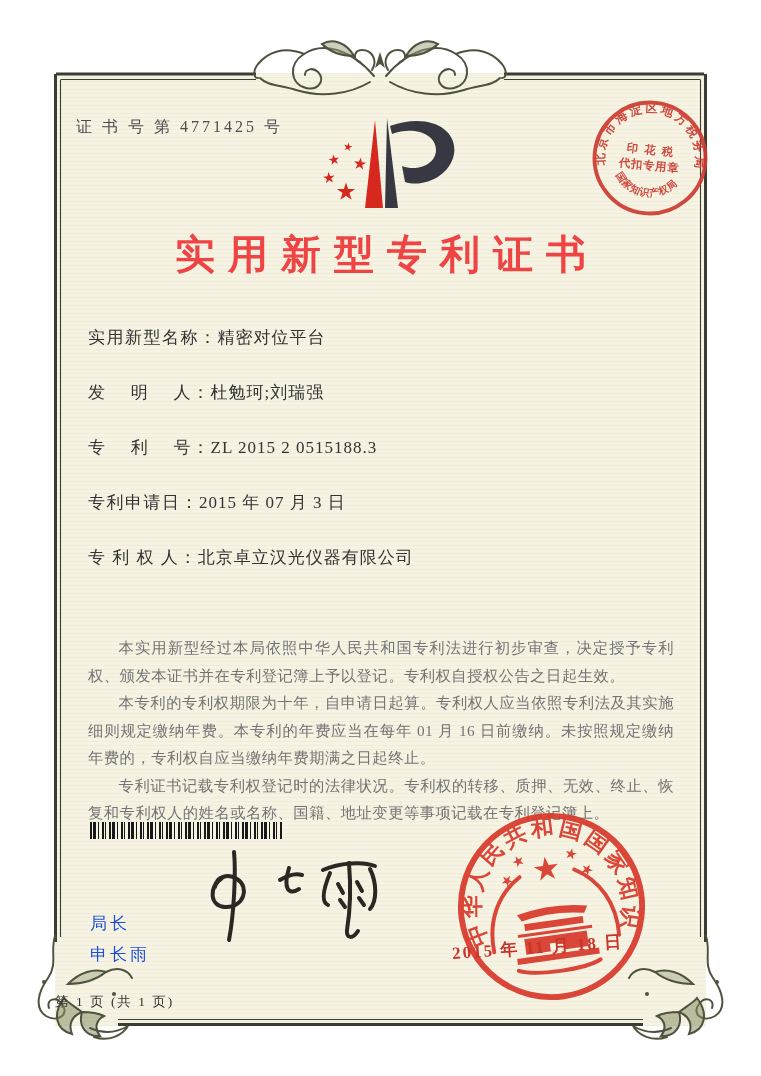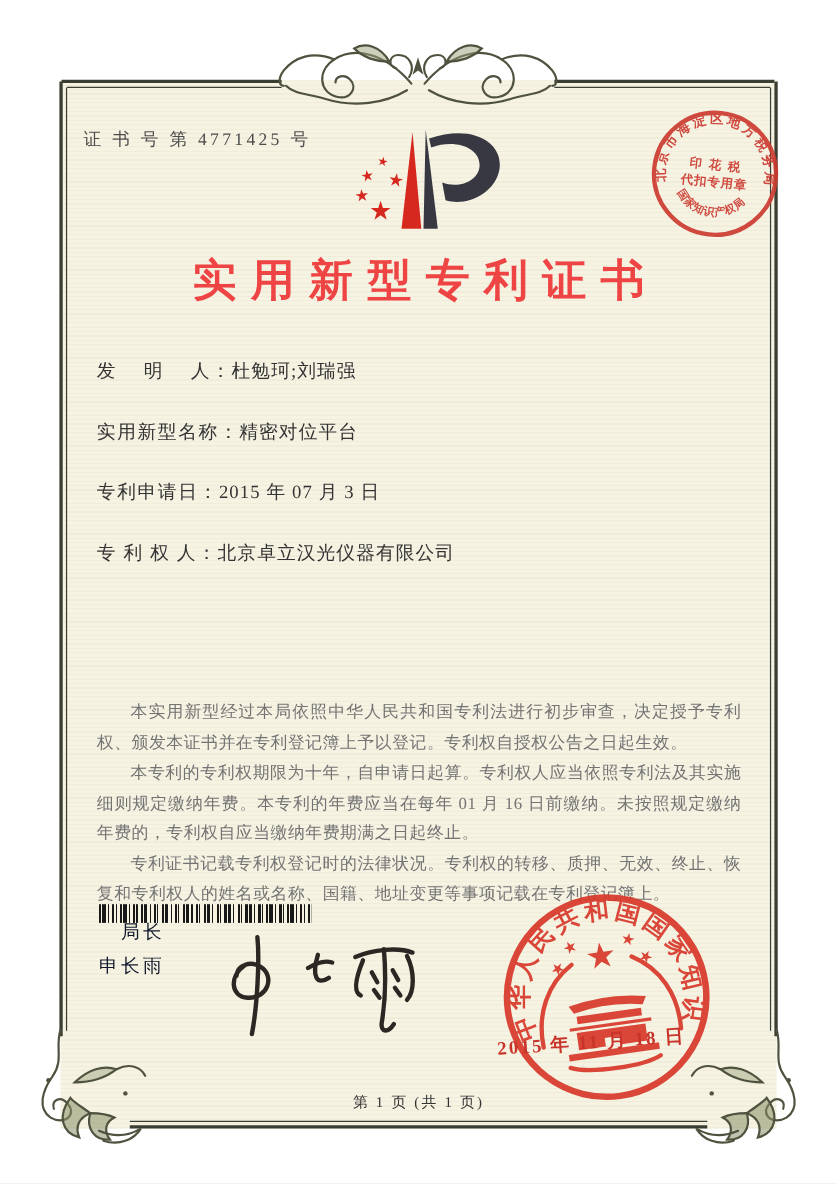--- a/index.html
+++ b/index.html
@@ -35,29 +35,29 @@
     font-size:15.3px;line-height:27.5px;color:#737373;text-align:justify;letter-spacing:.5px;
   }
   .body-text p{margin:0;text-indent:2em;}
   .barcode{
     position:absolute;left:90px;top:822px;width:193px;height:17px;
     background:repeating-linear-gradient(90deg,
       #181818 0 2px,#f6f3e3 2px 3px,#181818 3px 6px,#f6f3e3 6px 8px,
       #181818 8px 9px,#f6f3e3 9px 12px,#181818 12px 14px,#f6f3e3 14px 15px,
       #181818 15px 16px,#f6f3e3 16px 19px);
   }
-  .director-block{position:absolute;left:90px;top:832px;font-size:17px;letter-spacing:3px;color:#0f172a;line-height:31px;text-align:right;}
+  .director-block{position:absolute;left:90px;top:908px;font-size:17px;letter-spacing:3px;color:#1d4ed8;line-height:31px;}
   .signature{position:absolute;left:192px;top:842px;width:215px;height:108px;}
   .big-seal{position:absolute;left:453px;top:808px;width:197px;height:197px;transform:rotate(-8deg);opacity:.93;}
   .seal-date{
     position:absolute;left:452px;top:936px;font-size:17px;font-weight:600;color:#c9342a;
     letter-spacing:2px;transform:rotate(-4deg);white-space:nowrap;
   }
   .footer{
-    position:absolute;left:55px;top:993px;width:651px;text-align:center;
+    position:absolute;left:55px;top:993px;width:651px;
     font-size:13.5px;letter-spacing:2px;color:#333;
   }
   svg text{font-family:"Liberation Serif",serif;}
 </style>
 </head>
 <body>
 
 <div class="page">
 
   <div class="paper"></div>
@@ -154,27 +154,30 @@
       <textPath href="#taxBotArc" textLength="84" lengthAdjust="spacing">国家知识产权局</textPath>
     </text>
     <text x="75" y="70" text-anchor="middle" fill="#cc3b31" font-size="13" font-weight="bold" letter-spacing="2">印 花 税</text>
     <text x="75" y="88" text-anchor="middle" fill="#cc3b31" font-size="13" font-weight="bold" letter-spacing="1">代扣专用章</text>
   </svg>
 
   <div class="title">实用新型专利证书</div>
 
   <div class="fields" id="fields-container">
     <div class="field-row">
+      <span class="field-label">实用新型名称：</span><span class="field-value">精密对位平台</span>
+    </div>
+
+    <div class="field-row">
       <span class="field-label">发　 明　 人：</span><span class="field-value">杜勉珂;刘瑞强</span>
     </div>
 
     <div class="field-row">
-      <span class="field-label">实用新型名称：</span><span class="field-value">精密对位平台</span>
-    </div>
-
+      <span class="field-label">专　 利　 号：</span><span class="field-value">ZL 2015 2 0515188.3</span>
+    </div>
 
     <div class="field-row">
       <span class="field-label">专利申请日：</span><span class="field-value">2015 年 07 月 3 日</span>
     </div>
 
     <div class="field-row">
       <span class="field-label">专 利 权 人：</span><span class="field-value">北京卓立汉光仪器有限公司</span>
     </div>
 
   </div>

